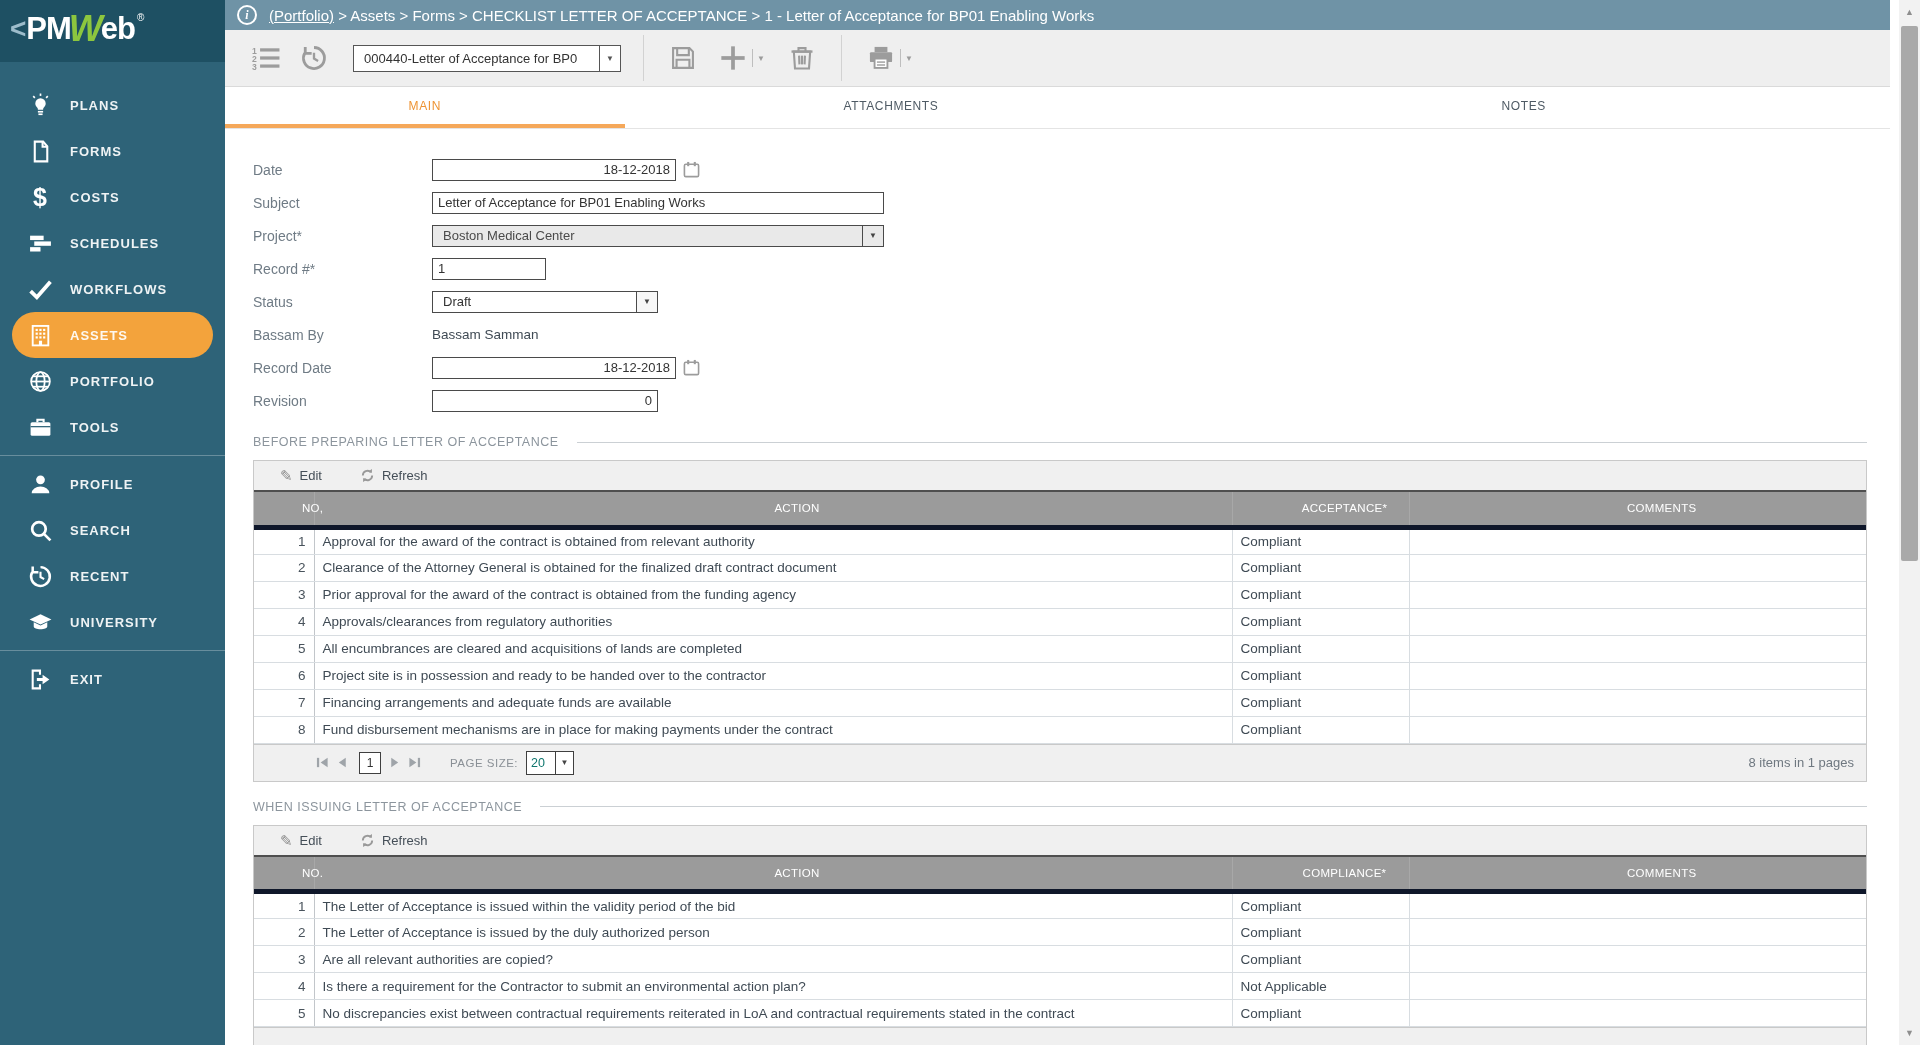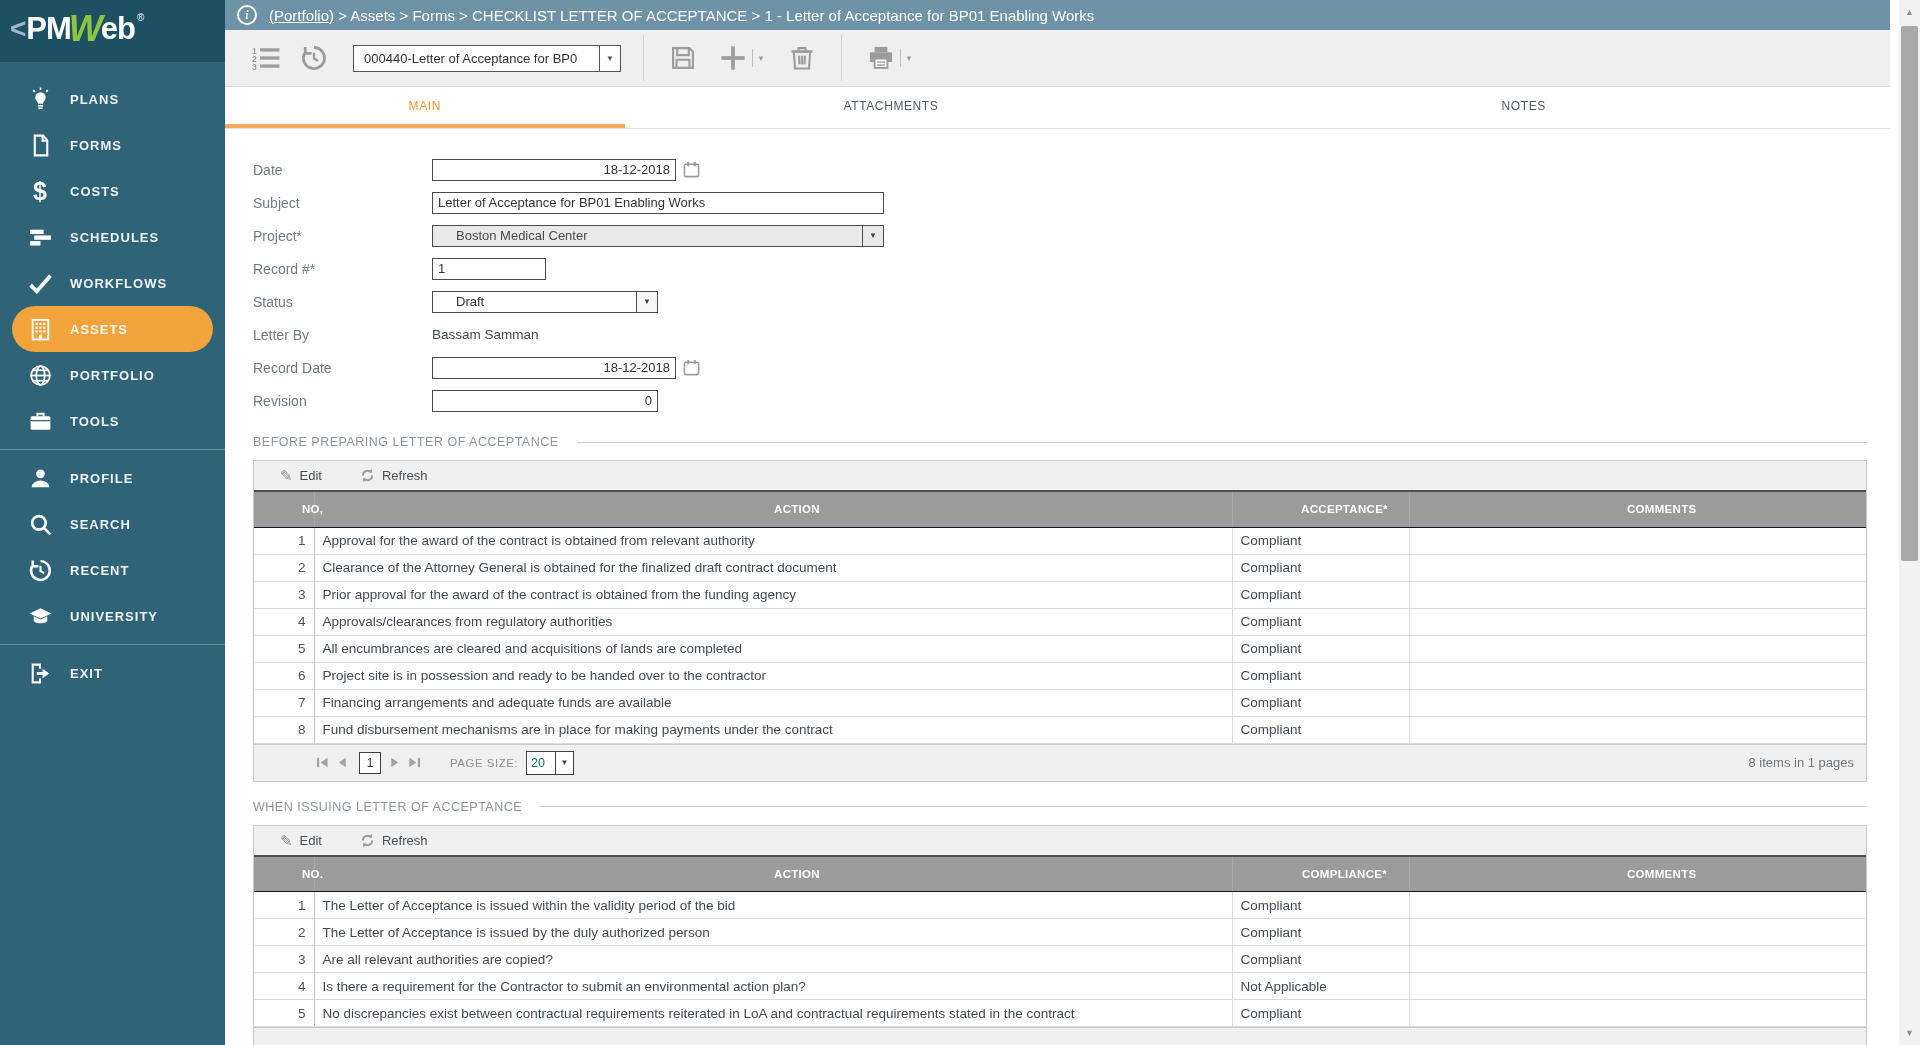--- a/index.html
+++ b/index.html
@@ -7,21 +7,21 @@
                font-family: "Liberation Sans", sans-serif; }
   .app { display: flex; width: 1920px; height: 1045px; }
 
   
   .sidebar { width: 225px; background: #2E6378; flex-shrink: 0; display: flex; flex-direction: column; }
   .logo { height: 62px; background: #1E5063; display: flex; align-items: flex-start; padding: 10px 0 0 10px; cursor: pointer; }
   .lg-chev { color: #9DBCCB; font-size: 28px; font-weight: 700; line-height: 38px; }
   .lg-pm, .lg-eb { color: #fff; font-size: 31px; font-weight: 800; line-height: 38px; letter-spacing: -1px; }
   .lg-w { color: #8CC63E; font-size: 36px; font-weight: 800; font-style: italic; line-height: 38px; margin: 0 -2px; }
   .lg-r { color: #fff; font-size: 10px; line-height: 16px; margin-left: 2px; }
-  .menu { padding-top: 14px; }
+  .menu { padding-top: 20px; }
   .item { height: 46px; margin: 0 12px; padding-left: 14px; display: flex; align-items: center; border-radius: 24px; cursor: pointer; }
   .item.active { background: #F3A33C; }
   .icn { width: 28px; height: 28px; margin-right: 16px; display: flex; align-items: center; justify-content: center; flex-shrink: 0; }
   .icn svg { width: 25px; height: 25px; }
   .lbl { color: rgba(255,255,255,.92); font-size: 13px; font-weight: 700; letter-spacing: 1px; }
   .sep { height: 1px; background: rgba(255,255,255,.28); margin: 5px 0; }
   .dollar { color: #fff; font-size: 25px; font-weight: 700; }
 
   
   .main { flex: 1; display: flex; flex-direction: column; background: #fff; min-width: 0; }
@@ -52,37 +52,37 @@
   
   .content { flex: 1; padding: 24px 23px 0 28px; overflow: hidden; }
   .frow { height: 33px; display: flex; align-items: center; }
   .flabel { width: 179px; font-size: 14px; color: #6F7B85; flex-shrink: 0; }
   .finput { height: 22px; border: 1px solid #4A4A4A; font-size: 13px; color: #333; padding: 0 5px; font-family: inherit; background: #fff; }
   .finput.ra { text-align: right; }
   .w244 { width: 244px; } .w452 { width: 452px; } .w114 { width: 114px; } .w226 { width: 226px; }
   .cal { margin-left: 7px; display: flex; cursor: pointer; }
   .cal svg { width: 17px; height: 17px; }
   .fsel { height: 22px; border: 1px solid #4A4A4A; display: flex; cursor: pointer; background: #fff; }
-  .fsel .txt { flex: 1; font-size: 13px; color: #333; line-height: 20px; padding: 0 23px; overflow: hidden; white-space: nowrap; }
+  .fsel .txt { flex: 1; font-size: 13px; color: #333; line-height: 20px; padding: 0 10px; overflow: hidden; white-space: nowrap; }
   .fsel .btn { width: 21px; border-left: 1px solid #4A4A4A; display: flex; align-items: center; justify-content: center; font-size: 8px; color: #444; background: #F7F7F7; }
   .fsel.disabled { background: #E9E9E9; } .fsel.disabled .txt { color: #4a4a4a; } .fsel.disabled .btn { background: #E9E9E9; }
   .ftext { font-size: 13.5px; color: #3F4A54; }
 
   
   .panel { margin-top: 14px; }
   .sec-head { display: flex; align-items: center; height: 22px; margin-bottom: 7px; }
   .sec-title { font-size: 12.5px; color: #8C959D; letter-spacing: .5px; white-space: nowrap; }
   .sec-line { flex: 1; height: 1px; background: #CBD0D4; margin-left: 18px; }
   .gridwrap { border: 1px solid #C9C9C9; }
   .grid-toolbar { display: flex; align-items: center; padding-left: 26px; height: 31px; background: #F0F0F0; border-bottom: 2px solid #4F4F4F; }
   .gbtn { display: flex; align-items: center; font-size: 13px; color: #454F58; cursor: pointer; margin-right: 38px; }
   .gic { margin-right: 7px; color: #8a8a8a; font-size: 15px; display: flex; line-height: 1; }
   table { width: 100%; border-collapse: collapse; table-layout: fixed; }
-  thead th { background: #9B9B9B; color: #fff; font-size: 11.5px; font-weight: 700; letter-spacing: .3px; height: 35px;
-             border-right: 1px solid #A8A8A8; border-bottom: 1px solid #0f172a; padding-left: 48px; }
+  thead th { background: #9B9B9B; color: #fff; font-size: 11.5px; font-weight: 400; letter-spacing: .3px; height: 35px;
+             border-right: 1px solid #A8A8A8; border-bottom: 5px solid #0f172a; padding-left: 48px; }
   thead th:last-child { border-right: none; }
   .th-no { width: 60px; } .th-comp { width: 177px; } .th-comm { width: 457px; }
   td { height: 27px; font-size: 13.5px; color: #3F4A54; border-bottom: 1px solid #D8DDE1; border-right: 1px solid #D8DDE1;
        padding: 0 8px; overflow: hidden; white-space: nowrap; }
   td:last-child { border-right: none; }
   td.c-no { text-align: right; border-right: 1px solid #C2C6CA; color: #49535C; }
   .pager { height: 37px; background: #F0F0F0; border-top: 1px solid #C9C9C9; display: flex; align-items: center; padding: 0 12px 0 60px; }
   .pgbtn { width: 17px; height: 17px; margin-right: 3px; cursor: pointer; display: flex; align-items: center; justify-content: center; }
   .pgbtn svg { width: 13px; height: 13px; fill: #9FA4A9; }
   .pgbox { width: 22px; height: 22px; background: #fff; border: 1px solid #3F3F3F; display: flex; align-items: center; justify-content: center;
@@ -365,21 +365,21 @@
         <input class="finput w114" value="1" style="">
       </div>
       <div class="frow">
         <span class="flabel">Status</span>
         <div class="fsel w226">
           <span class="txt">Draft</span>
           <span class="btn">▼</span>
         </div>
       </div>
       <div class="frow">
-        <span class="flabel">Letter By</span>
+        <span class="flabel">Bassam By</span>
         <span class="ftext">Bassam Samman</span>
       </div>
       <div class="frow">
         <span class="flabel">Record Date</span>
         <input class="finput ra w244" value="18-12-2018" style="">
         <span class="cal">
             <svg viewBox="0 0 18 18" fill="none" stroke="#9C9C9C" stroke-width="1.7">
               <rect x="1.5" y="3.5" width="15" height="13" rx="1.5"></rect>
               <line x1="5.5" y1="1" x2="5.5" y2="5.5" stroke-width="2.2"></line>
               <line x1="12.5" y1="1" x2="12.5" y2="5.5" stroke-width="2.2"></line>

